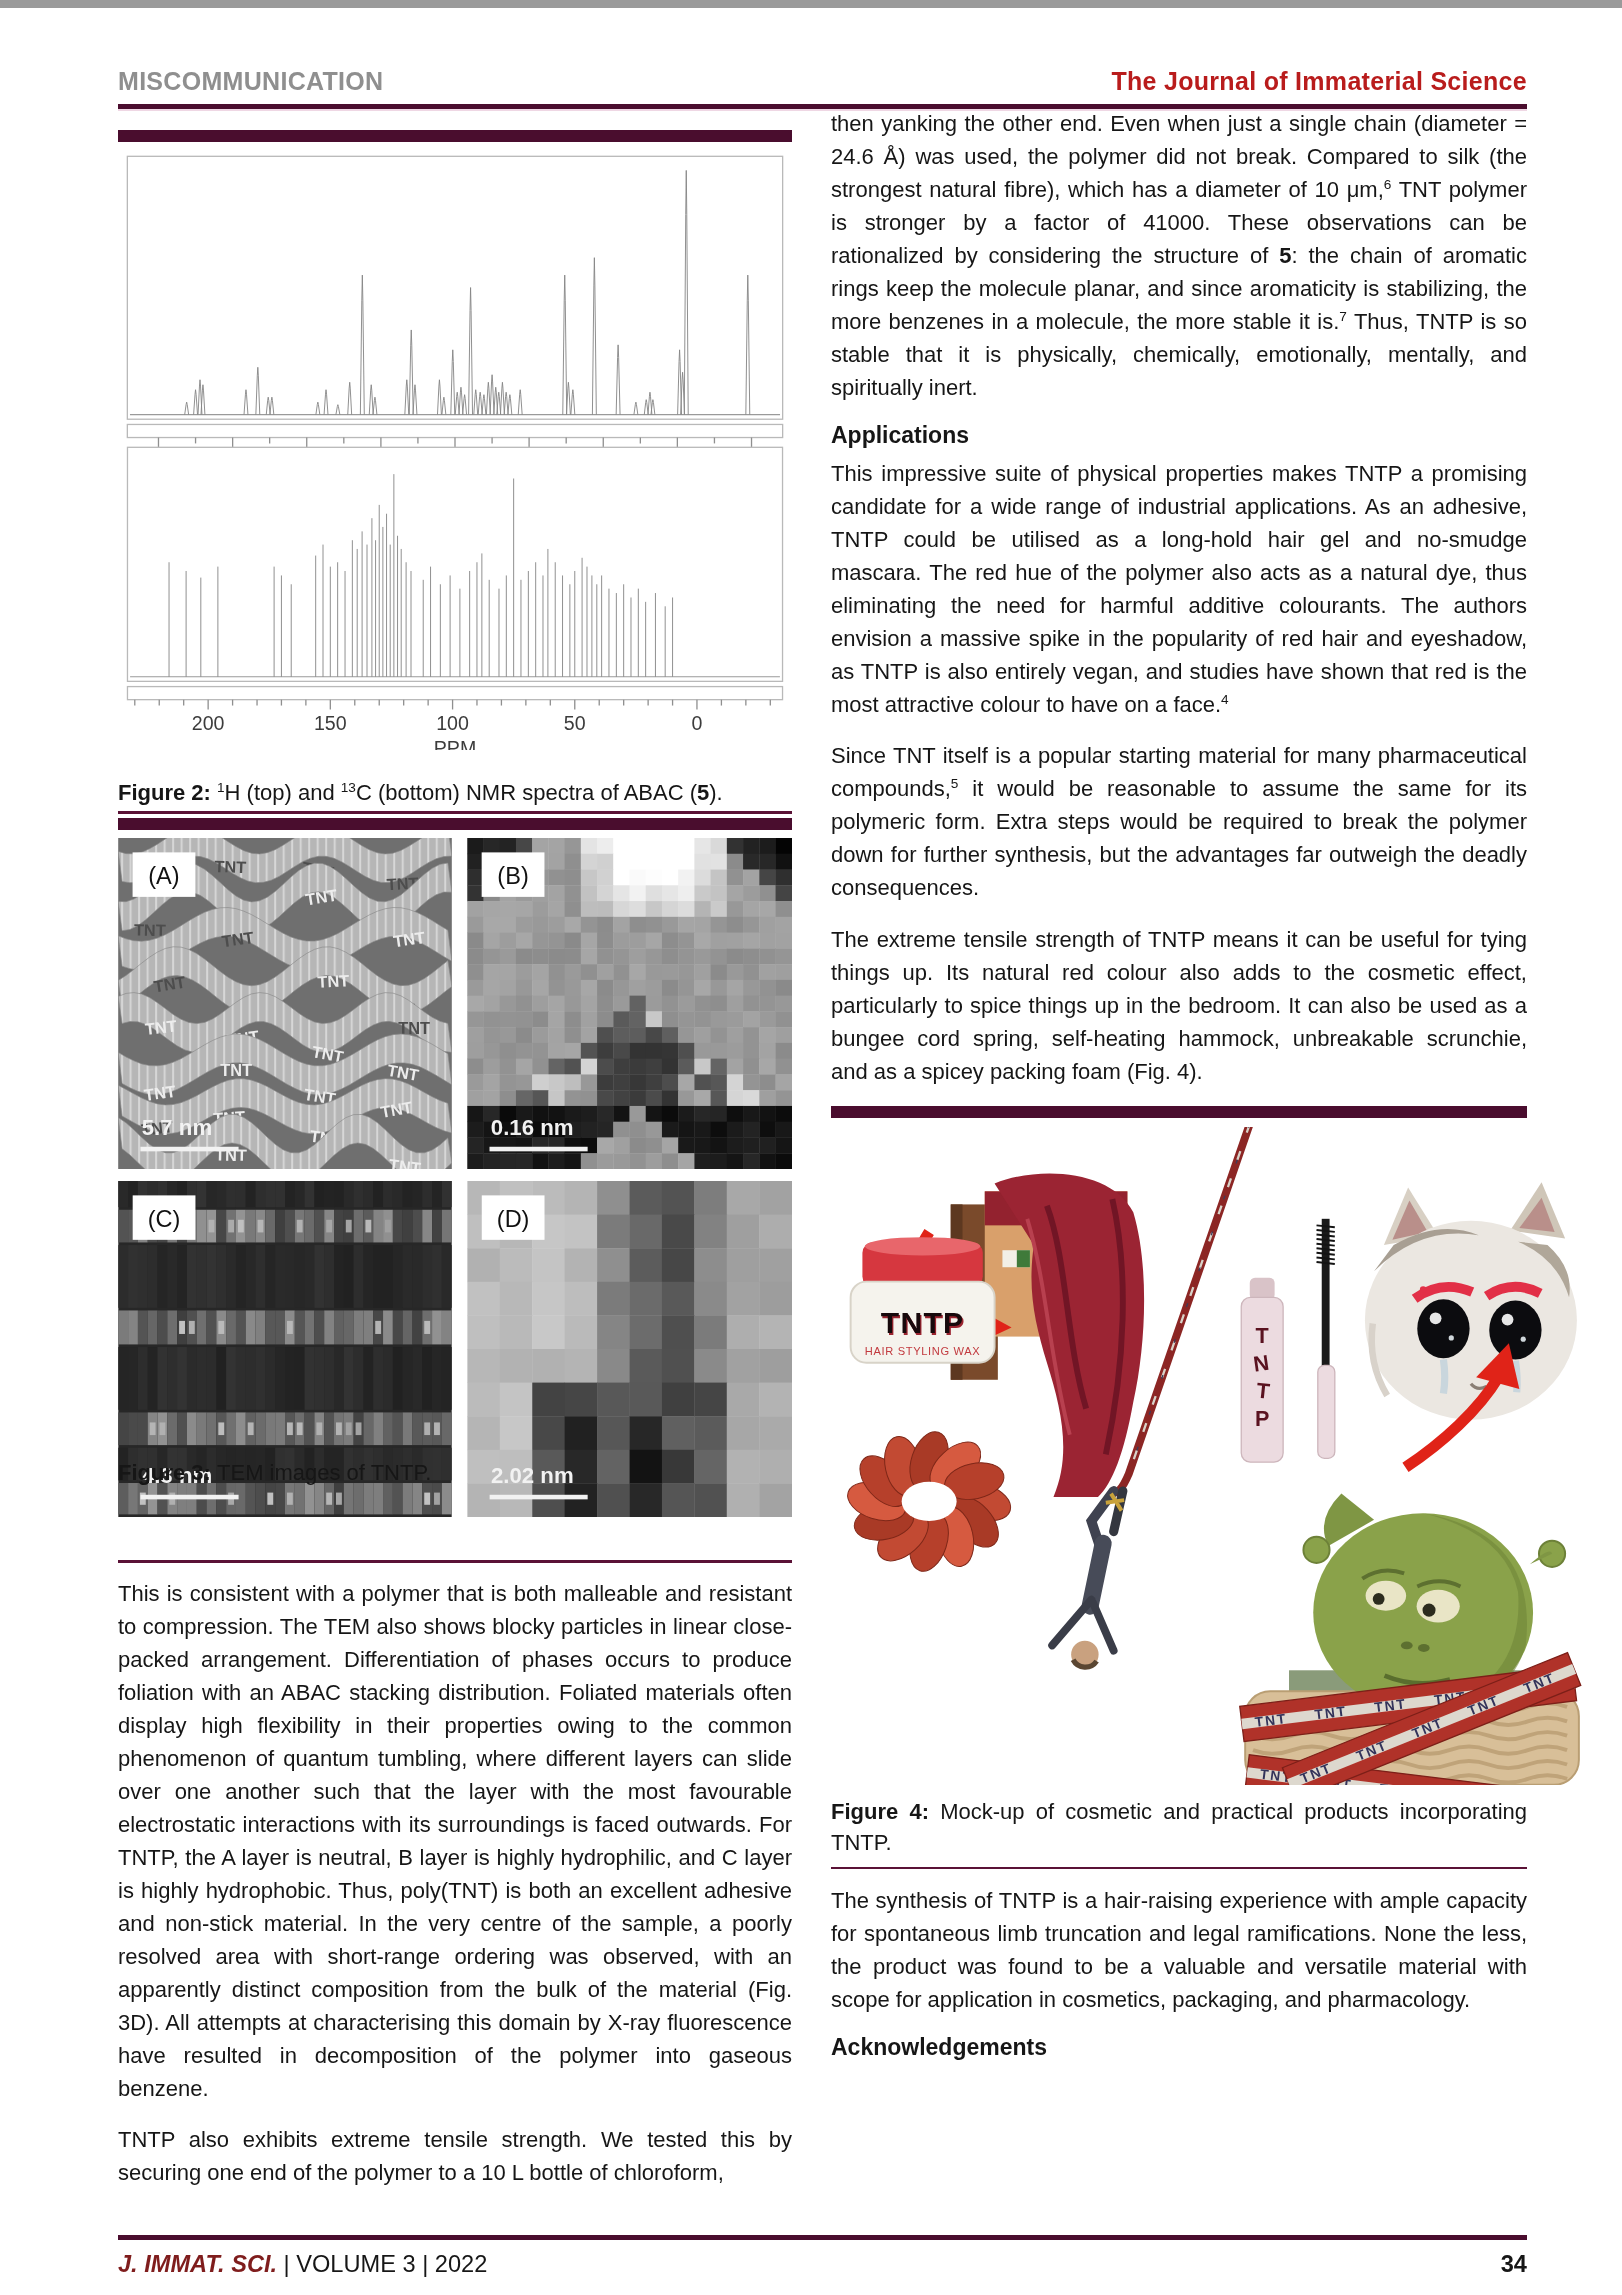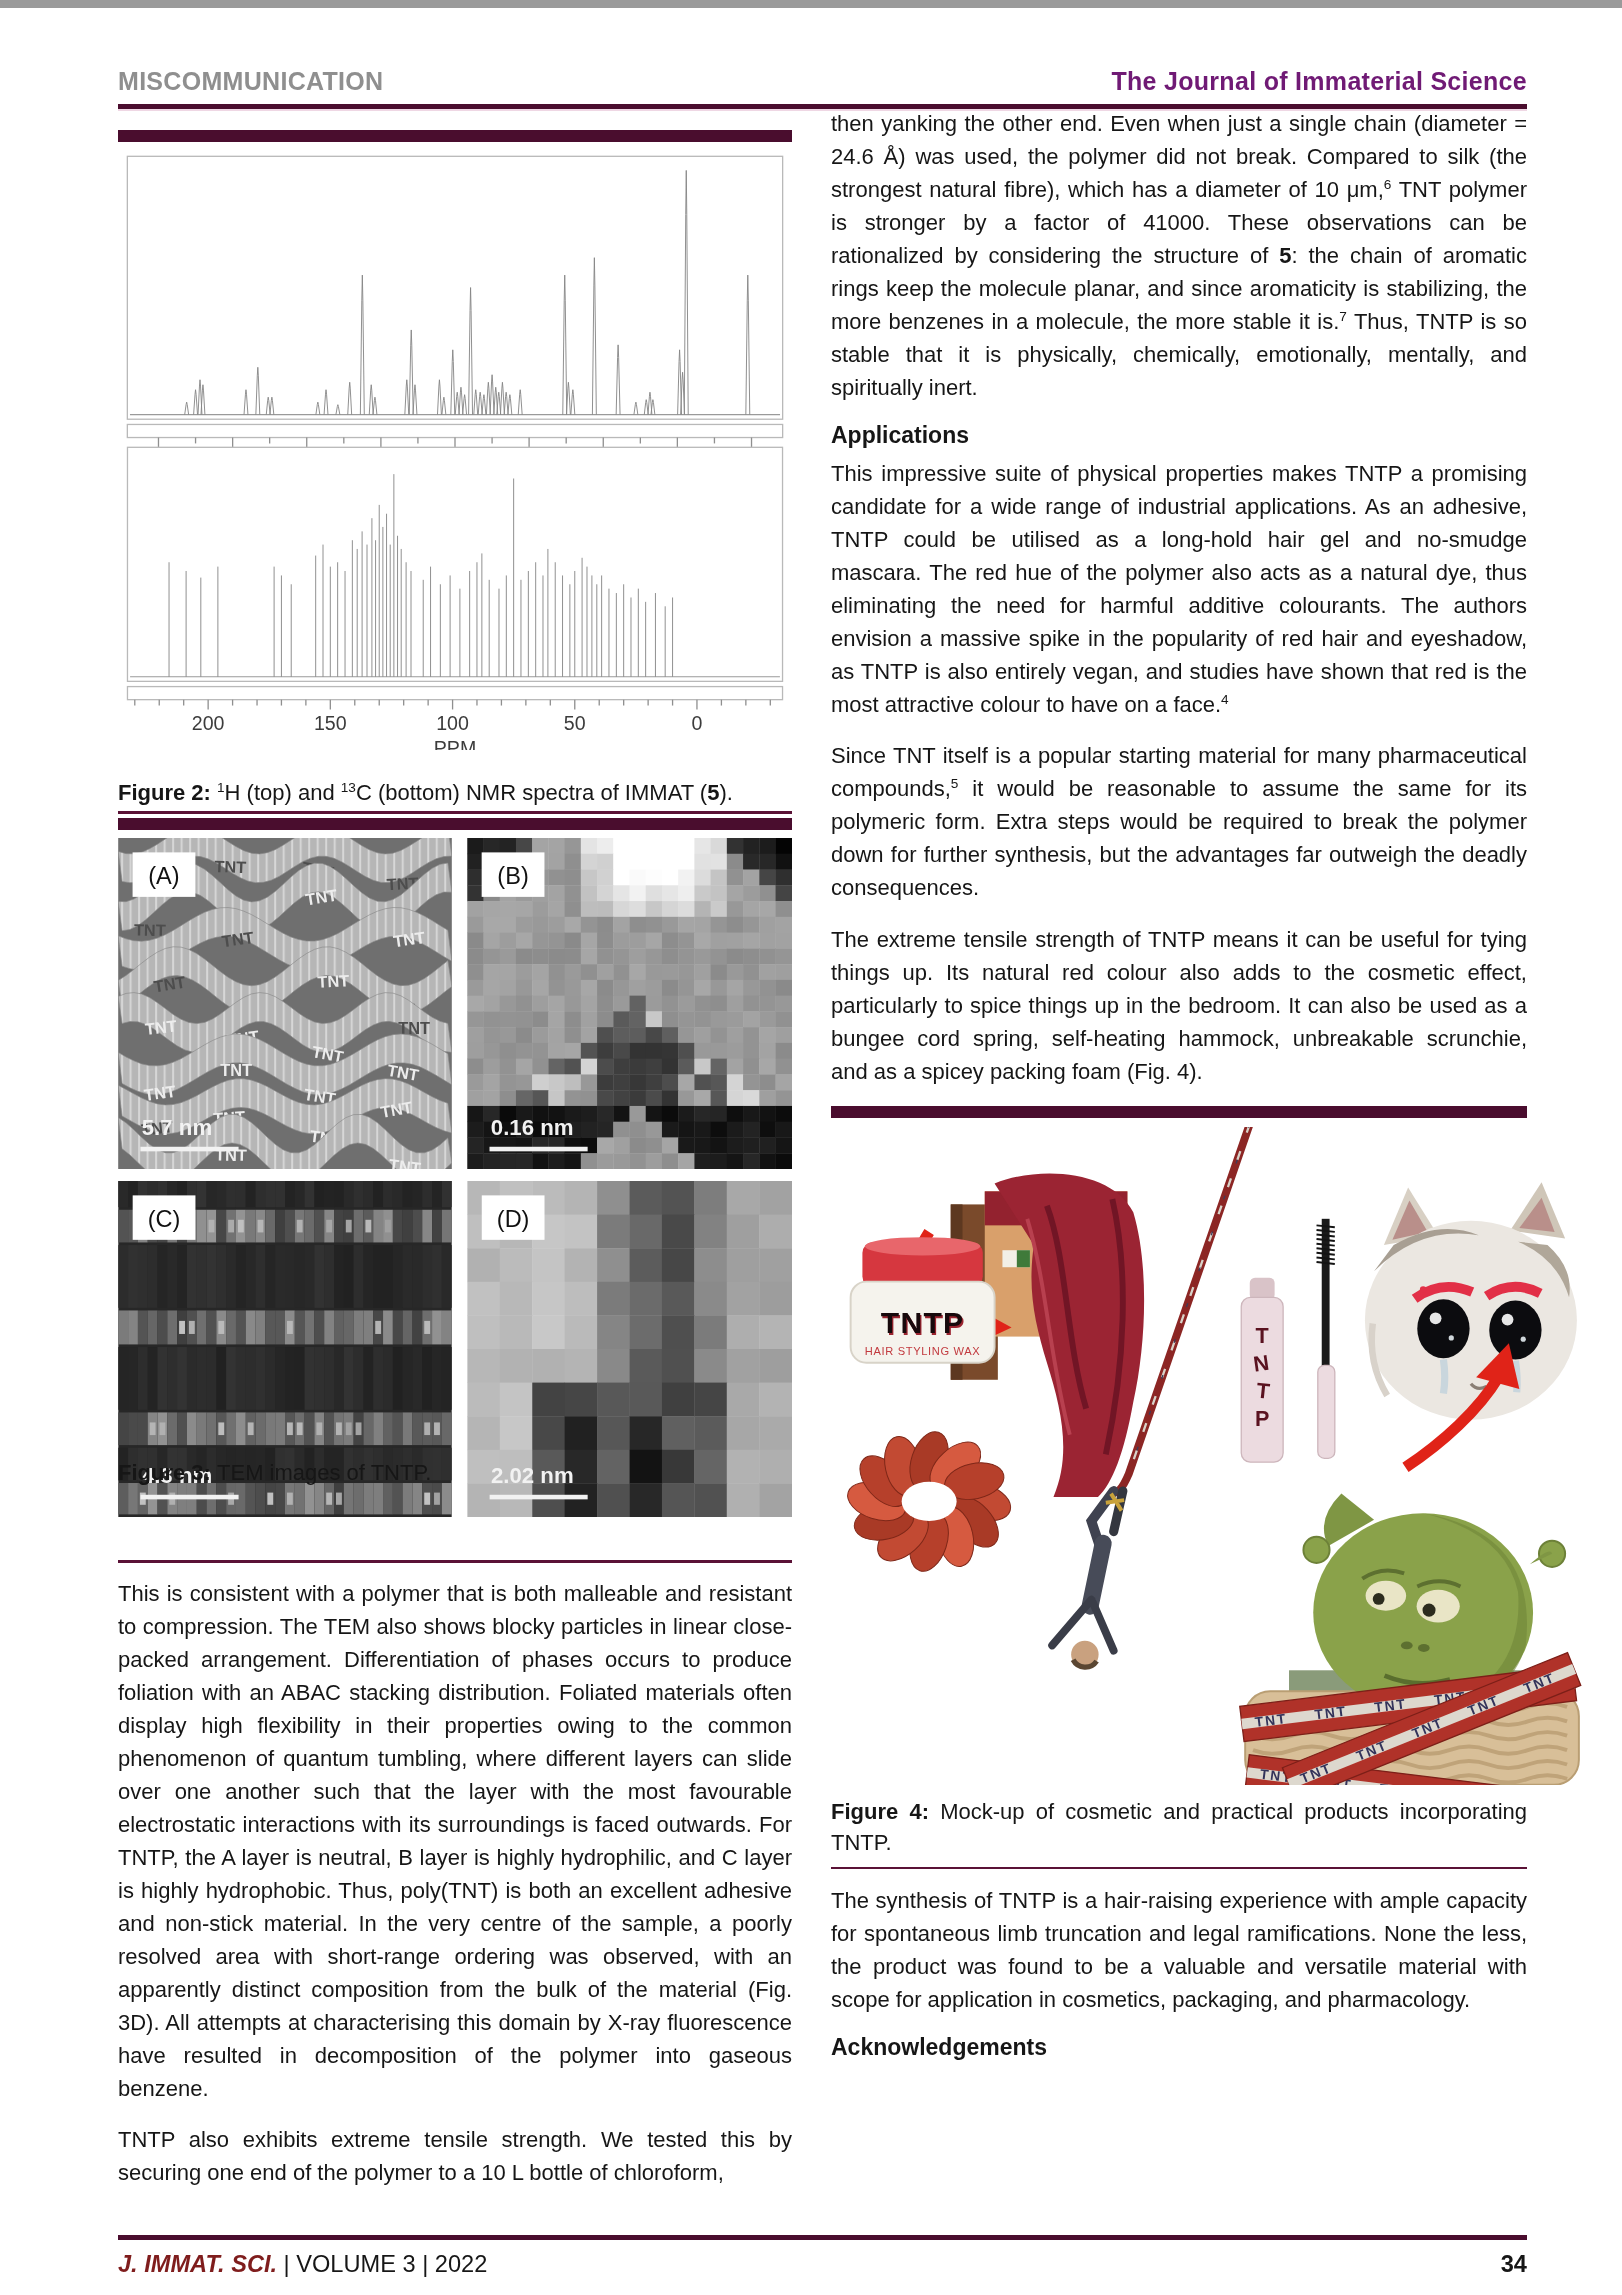--- a/index.html
+++ b/index.html
@@ -1,20 +1,20 @@
 <!DOCTYPE html>
 <html style="font-size:10.5px"><head>
 <meta charset="utf-8">
 <style>
   html,body{margin:0;padding:0;background:#9a9a9a;}
   .page{position:relative;width:1622px;height:2295px;background:#ffffff;
         font-family:"Liberation Sans",sans-serif;color:#161616;overflow:hidden;margin:8px auto;}
   
   .hdr-left{position:absolute;left:118px;top:59px;font-size:25px;font-weight:700;color:#8f8f8f;letter-spacing:0.3px;}
-  .hdr-right{position:absolute;right:95px;top:59px;font-size:25px;font-weight:700;color:#701a75;letter-spacing:0.3px;}
+  .hdr-right{position:absolute;right:95px;top:59px;font-size:25px;font-weight:700;color:#b91c1c;letter-spacing:0.3px;}
   .hdr-rule{position:absolute;left:118px;right:95px;top:96px;height:4.6px;background:#4a0d2e;border-bottom:2px solid #efd7e4;}
   
   .col-left{position:absolute;left:118px;top:122px;width:674px;}
   .col-right{position:absolute;left:831px;top:99px;width:696px;}
   .bt{font-size:22px;line-height:33px;text-align:justify;margin:0 0 18.3px 0;}
   .hhead{font-size:23px;font-weight:700;margin:3.9px 0 7.9px 0;}
   .cap{font-size:22px;line-height:31px;text-align:justify;margin:0;}
   sup{font-size:62%;line-height:0;}
   .seg-b{font-weight:700;}
   .maroon-bar{background:#4a0d2e;height:11.8px;width:100%;}
@@ -118,21 +118,21 @@
           <line x1="62.6" y1="388" x2="62.6" y2="397" stroke="#8f8f8f" stroke-width="2"></line>
           <line x1="25.2" y1="388" x2="25.2" y2="397" stroke="#8f8f8f" stroke-width="2"></line>
           <text x="137.4" y="434" font-size="30" fill="#3c3c3c" text-anchor="middle">200</text>
           <text x="324.3" y="434" font-size="30" fill="#3c3c3c" text-anchor="middle">150</text>
           <text x="511.3" y="434" font-size="30" fill="#3c3c3c" text-anchor="middle">100</text>
           <text x="698.2" y="434" font-size="30" fill="#3c3c3c" text-anchor="middle">50</text>
           <text x="885.1" y="434" font-size="30" fill="#3c3c3c" text-anchor="middle">0</text>
           <text x="515" y="472" font-size="30" fill="#3c3c3c" text-anchor="middle">PPM</text>
         </svg></div>
 
-    <p class="cap lc-cap2"><span class="seg-b">Figure 2: </span><sup>1</sup><span>H (top) and </span><sup>13</sup><span>C (bottom) NMR spectra of IMMAT (</span><span class="seg-b">5</span><span>).</span></p>
+    <p class="cap lc-cap2"><span class="seg-b">Figure 2: </span><sup>1</sup><span>H (top) and </span><sup>13</sup><span>C (bottom) NMR spectra of ABAC (</span><span class="seg-b">5</span><span>).</span></p>
     <div class="thin-rule lc-rule-a" style="width:674px;"></div>
     <div class="maroon-bar lc-bar2" style="width:674px;"></div>
 
     <div class="lc-tem" id="temGrid">
       <div class="tem-panel" id="temA" style="left:0;top:0;width:334px;height:331px;"><svg viewBox="0 0 510 506" width="334" height="331">
             <rect width="510" height="506" fill="#6f6f6f"></rect>
             <defs>
               <pattern id="pA" width="13" height="40" patternUnits="userSpaceOnUse">
                 <rect width="13" height="40" fill="#b6b6b6"></rect>
                 <line x1="6" y1="0" x2="6" y2="40" stroke="#d7d7d7" stroke-width="3"></line>

